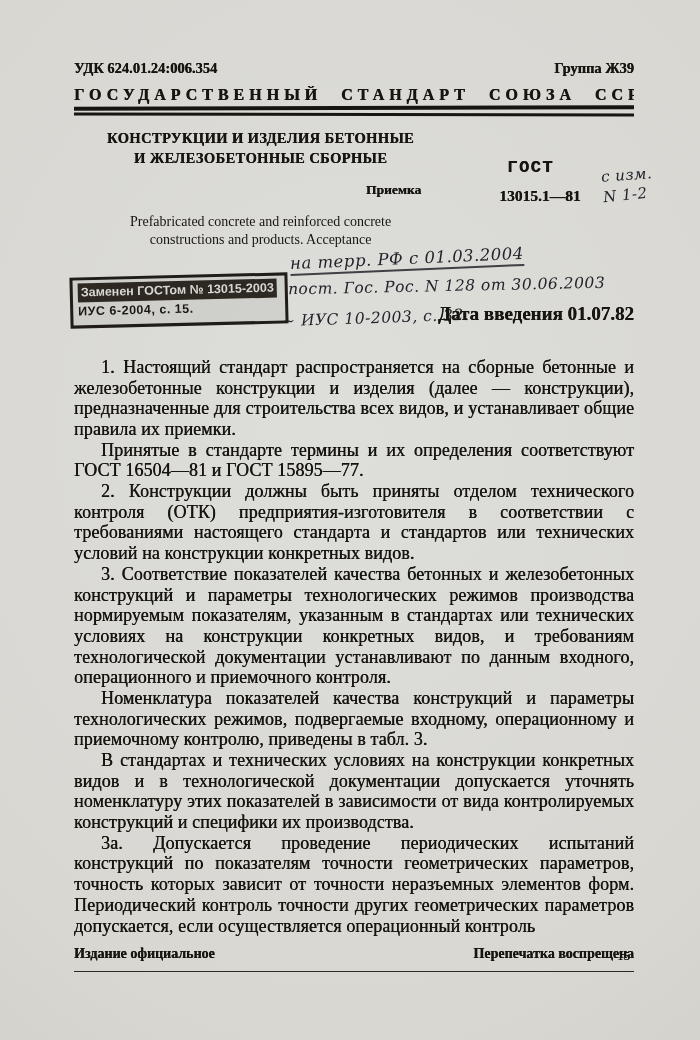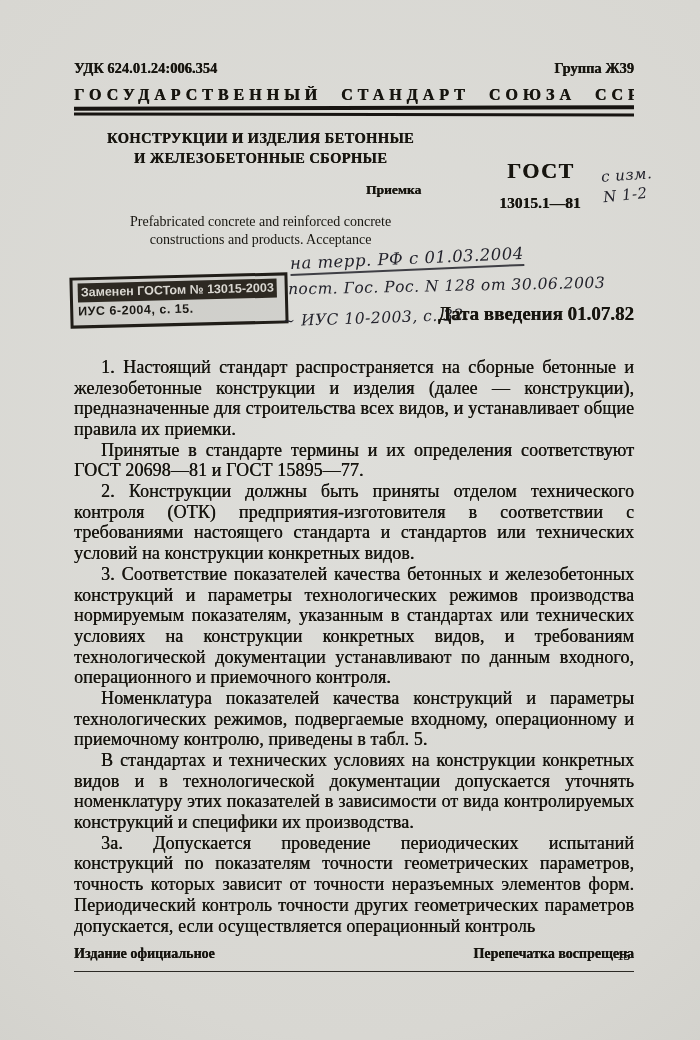--- a/index.html
+++ b/index.html
@@ -39,21 +39,21 @@
 
   .title-row { display:flex; margin-top:12px; }
   .title-left { width:62%; text-align:center; padding-left:26px; }
   .title-ru {
     font-weight:bold; font-size:14.5px; line-height:1.4; letter-spacing:0.4px;
     text-shadow:0.3px 0 0 currentColor;
   }
   .subtitle { margin-top:13px; font-weight:bold; font-size:13.5px; text-shadow:0.3px 0 0 currentColor;text-align:right; }
   .title-en { margin-top:15px; font-size:14px; line-height:1.3; }
   .title-right { flex:1; padding-left:86px; padding-top:30px; position:relative; white-space:nowrap; }
-  .gost-label { font-weight:bold; font-size:22px; letter-spacing:1.5px; text-shadow:0.4px 0 0 currentColor; }
+  .gost-label { font-weight:bold; font-size:17px; letter-spacing:1.5px; text-shadow:0.4px 0 0 currentColor;font-family:Liberation Mono, monospace; }
   .gost-number { font-weight:bold; font-size:15.5px; margin-top:10px; margin-left:-8px; text-shadow:0.4px 0 0 currentColor; }
 
   .hw {
     font-family:"DejaVu Serif", serif;
     font-style:italic;
     color:#23232c;
     letter-spacing:0.5px;
   }
   .hw-gost-1 { position:absolute; right:-18px; top:38px; font-size:15px; transform:rotate(-4deg); }
   .hw-gost-2 { position:absolute; right:-14px; top:58px; font-size:15px; transform:rotate(-6deg); }
@@ -150,24 +150,24 @@
         <span class="stamp-line1">Заменен ГОСТом № 13015-2003</span>
         <span class="stamp-line2">ИУС 6-2004, с. 15.</span>
       </div>
       <div class="hw hw-mid1">пост. Гос. Рос. N 128 от 30.06.2003</div>
       <div class="hw hw-mid2">~ ИУС 10-2003, с. 32.</div>
       <div class="effective-date">Дата введения 01.07.82</div>
     </div>
 
     <div class="body-text">
       <p>1. Настоящий стандарт распространяется на сборные бетонные и железобетонные конструкции и изделия (далее — конструкции), предназначенные для строительства всех видов,  и устанавливает общие правила их приемки.</p>
-      <p>Принятые в стандарте термины и их определения соответствуют ГОСТ 20698—81 и ГОСТ 15895—77.</p>
+      <p>Принятые в стандарте термины и их определения соответствуют ГОСТ 16504—81 и ГОСТ 15895—77.</p>
       <p>2. Конструкции должны быть приняты  отделом  технического контроля (ОТК) предприятия-изготовителя в соответствии с требованиями настоящего стандарта и стандартов или  технических условий на конструкции конкретных видов.</p>
       <p>3. Соответствие показателей качества бетонных и железобетонных конструкций и параметры  технологических  режимов  производства нормируемым показателям, указанным в стандартах или технических условиях на конструкции конкретных видов, и требованиям технологической документации устанавливают по данным входного, операционного и приемочного контроля.</p>
-      <p>Номенклатура показателей качества конструкций и параметры технологических режимов, подвергаемые  входному,  операционному и приемочному контролю, приведены в табл. 5.</p>
+      <p>Номенклатура показателей качества конструкций и параметры технологических режимов, подвергаемые  входному,  операционному и приемочному контролю, приведены в табл. 3.</p>
       <p>В стандартах и технических условиях на конструкции конкретных видов и в технологической документации  допускается   уточнять номенклатуру этих показателей в зависимости от вида контролируемых конструкций и специфики их производства.</p>
       <p>3а. Допускается проведение периодических испытаний конструкций по показателям точности геометрических параметров, точность которых зависит от точности неразъемных элементов форм. Периодический контроль точности других  геометрических  параметров допускается, если осуществляется операционный контроль</p>
     </div>
 
   </div>
 
   <div class="footer">
     <span>Издание официальное</span>
     <span>Перепечатка воспрещена</span>
   </div>

